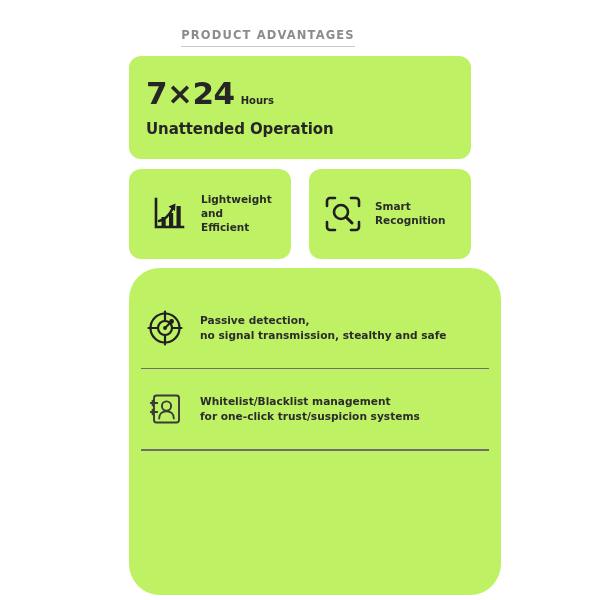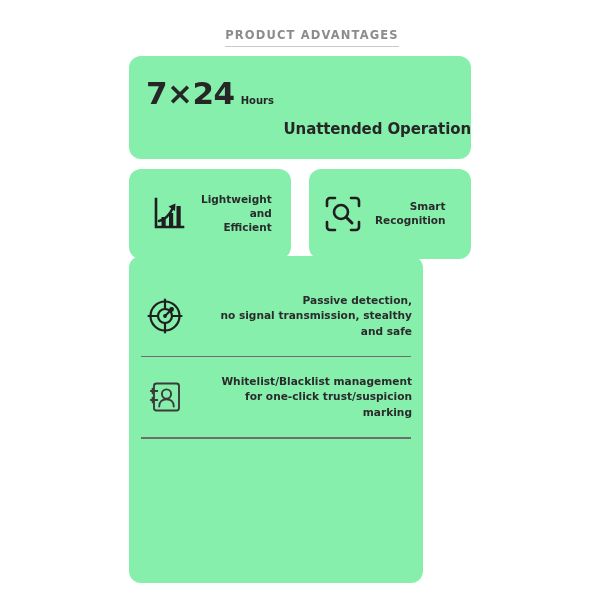--- a/index.html
+++ b/index.html
@@ -22,39 +22,37 @@
     box-sizing: border-box;
   }
 
   
   .header {
     position: absolute;
     left: 0;
     top: 24px;
     width: 536px;
     text-align: center;
-    padding-left: 44px;
   }
   .header-title {
     display: inline-block;
     font-size: 11.5px;
     font-weight: bold;
     letter-spacing: 1.15px;
     color: #8c8c8c;
     padding-bottom: 4px;
     border-bottom: 1.5px solid #c9c9c9;
   }
 
   
   .card {
     position: absolute;
-    background: #86efac;
+    background: #bef264;
     border-radius: 12px;
     box-sizing: border-box;
-    text-align: right;
   }
 
   
   .hero {
     left: 129px;
     top: 56px;
     width: 342px;
     height: 103px;
     padding: 22px 0 0 17px;
   }
@@ -107,24 +105,25 @@
     font-size: 10.5px;
     font-weight: bold;
     line-height: 1.33;
     color: #2b2b2b;
     white-space: pre-line;
   }
 
   
   .list-card {
     left: 129px;
-    top: 256px;
-    width: 294px;
+    top: 268px;
+    width: 372px;
     height: 327px;
     padding: 0 11px;
+    border-radius: 31px;
   }
   .list-row {
     position: relative;
     display: flex;
     align-items: center;
     height: 80px;
     padding-left: 6px;
   }
   .list-row.r1 { margin-top: 20px; }
   .list-icon {
@@ -232,21 +231,21 @@
           <rect x="7" y="4.5" width="25" height="27" rx="2.5" fill="none" stroke="#3a3a3a" stroke-width="1.9"></rect>
           <circle cx="19.5" cy="15" r="4.6" fill="none" stroke="#3a3a3a" stroke-width="1.9"></circle>
           <path d="M12.2 27.5 C12.2 22.6 15.6 20.2 19.5 20.2 C23.4 20.2 26.8 22.6 26.8 27.5" fill="none" stroke="#3a3a3a" stroke-width="1.9" stroke-linecap="round"></path>
           <path d="M3.8 12 H10.3" fill="none" stroke="#3a3a3a" stroke-width="1.8" stroke-linecap="round"></path>
           <path d="M5.6 9.6 V14.4" fill="none" stroke="#3a3a3a" stroke-width="1.8" stroke-linecap="round"></path>
           <path d="M3.8 21 H10.3" fill="none" stroke="#3a3a3a" stroke-width="1.8" stroke-linecap="round"></path>
           <path d="M5.6 18.6 V23.4" fill="none" stroke="#3a3a3a" stroke-width="1.8" stroke-linecap="round"></path>
         </svg>
       </div>
       <div class="list-text">Whitelist/Blacklist management
-for one-click trust/suspicion marking</div>
+for one-click trust/suspicion systems</div>
     </div>
     <div class="divider"></div>
 
     <div class="divider"></div>
 
     <div class="spacer-row"></div>
   </div>
 
 </div>
 

